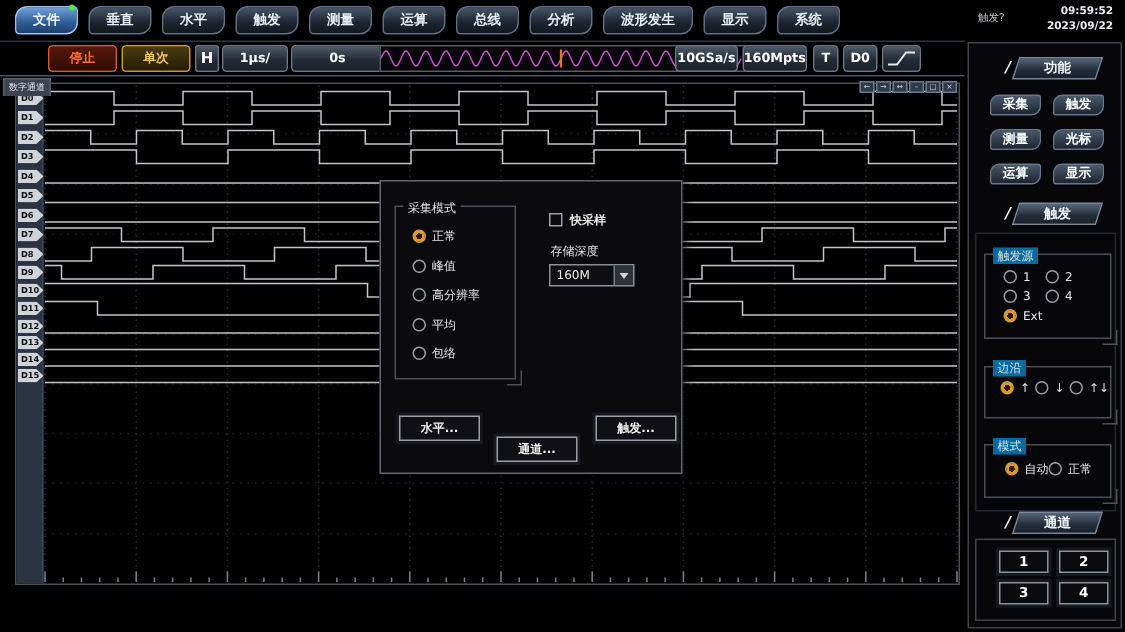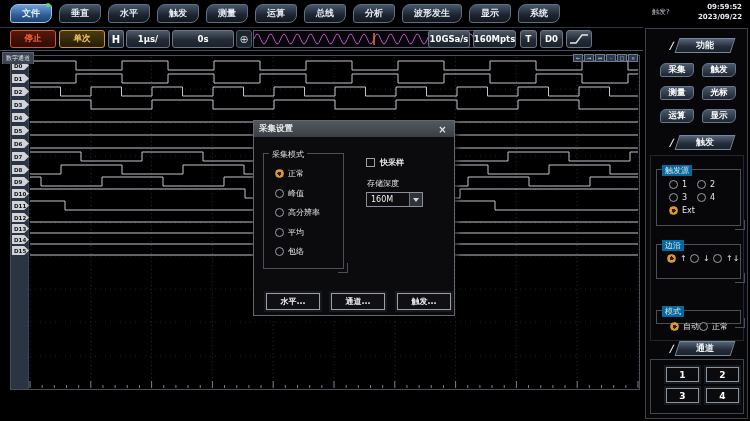--- a/index.html
+++ b/index.html
@@ -14,21 +14,21 @@
         border:1px solid #5f6f82;border-radius:8px 3px 8px 3px;}
   .mbtn.active{background:linear-gradient(#6fa0d8,#2f5c94 60%,#1f4070);border-color:#9cc2ee;}
   .mdot{position:absolute;top:-2px;right:1px;width:4px;height:4px;border-radius:50%;background:#52e852;}
   .trigstat{position:absolute;left:652px;top:7px;font-size:7px;color:#b8bfc8;}
   .clock{position:absolute;left:678px;top:3px;width:64px;text-align:right;font-size:7px;font-weight:bold;color:#e8ecf2;line-height:9.5px;}
 
   
   .toolbar2{position:absolute;left:0;top:27px;width:643px;height:24px;border-top:1px solid #2c3542;border-bottom:1px solid #46536a;}
   .tbox{position:absolute;top:2px;height:18px;display:flex;align-items:center;justify-content:center;
         background:linear-gradient(#4e5a68,#232b36 55%,#1a212b);border:1px solid #6a7685;border-radius:3px;
-        color:#fff;font-size:8.5px;font-weight:bold;}
+        color:#fff;font-size:8.5px;font-weight:bold;margin-left:22px;}
   .btn-stop{background:linear-gradient(#58180a,#2e0c04);border-color:#d05a2e;color:#ff6a3c;}
   .btn-single{background:linear-gradient(#4a3a10,#261c06);border-color:#c89830;color:#f0c860;}
   .hlab{border-radius:2px;font-size:10px;}
   .zoomico{background:#1c242e;border-color:#4a5564;color:#c8d0da;font-size:11px;font-weight:normal;}
   .preview{position:absolute;left:253px;top:2px;width:244px;height:18px;background:#05050a;border:1px solid #5a5a66;}
   .slopebox{padding:0;}
 
   
   .plot{position:absolute;left:10px;top:55px;width:630px;height:335px;border:1px solid #4a4f58;background:#000;}
   .chanstrip{position:absolute;left:0;top:0;bottom:0;width:18px;background:#2b3442;border-right:1px solid #3a4556;}
@@ -272,24 +272,20 @@
         <span class="wbtn">←</span>
         <span class="wbtn">→</span>
         <span class="wbtn">↔</span>
         <span class="wbtn">–</span>
         <span class="wbtn">□</span>
         <span class="wbtn">×</span>
       </div>
   </div>
 
   <div class="dialog">
-    <div class="dtitle">
-      <span>采集设置</span>
-      <span class="dclose">×</span>
-    </div>
     <div class="dbody">
       <div class="dgroup">
         <span class="glabel">采集模式</span>
         <div class="dm-list" id="dialog-modes">
             <div class="rrow">
               <span class="radio sel"></span>
               <span>正常</span>
             </div>
             <div class="rrow">
               <span class="radio"></span>
@@ -312,21 +308,21 @@
       <div class="checkrow">
         <span class="checkbox"></span>
         <span>快采样</span>
       </div>
       <div class="depthlabel">存储深度</div>
       <div class="dd">
         <span class="ddval">160M</span>
         <span class="ddarrow"></span>
       </div>
       <div class="dbtn" style="left:12px;">水平...</div>
-      <div class="dbtn" style="left:77px;">通道...</div>
+      <div class="dbtn" style="left:77px;margin-top:14px;">通道...</div>
       <div class="dbtn" style="left:143px;">触发...</div>
     </div>
   </div>
 
   <div class="sidebar">
     <div class="trigbox"></div>
     <div class="chanbox"></div>
 
     <div class="sheadwrap" style="left:24px;top:9px;">
       <div class="shead">
@@ -385,21 +381,21 @@
             <span class="radio"></span>
             <span>↓</span>
           </div>
           <div class="rrow" style="position: absolute; left: 56px; top: 9px;">
             <span class="radio"></span>
             <span>↑↓</span>
           </div>
         </div>
     </div>
 
-    <div class="sgroup" style="left:10px;top:281px;width:85px;height:14px;">
+    <div class="sgroup" style="left:10px;top:267px;width:85px;height:36px;">
       <span class="glabel">模式</span>
       <div id="modradios">
           <div class="rrow" style="position: absolute; left: 13px; top: 10px;">
             <span class="radio sel"></span>
             <span>自动</span>
           </div>
           <div class="rrow" style="position: absolute; left: 42px; top: 10px;">
             <span class="radio"></span>
             <span>正常</span>
           </div>

